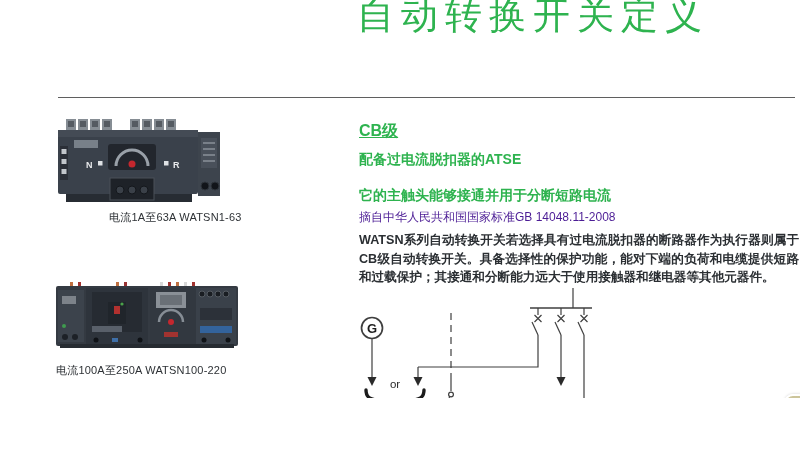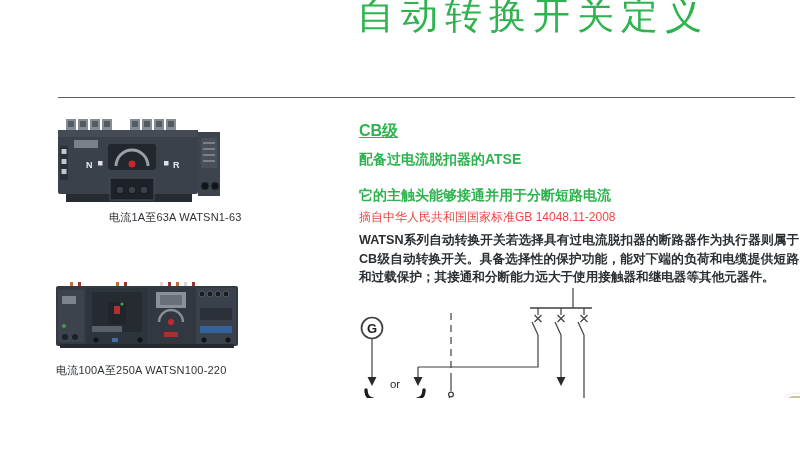--- a/index.html
+++ b/index.html
@@ -26,21 +26,21 @@
   .caption {
     position:absolute; font-size:11px; font-weight:500; color:#2e3236;
     white-space:nowrap; letter-spacing:0.2px;
   }
   .c1 { left:73px; top:210px;margin-left:36px; }
   .c2 { left:56px; top:363px; }
   .article { position:absolute; left:359px; }
   .grade      { top:121px; font-size:16px;  font-weight:bold; color:#2eb34f;text-decoration:underline; }
   .sub1       { top:151px; font-size:14px;  font-weight:bold; color:#2eb34f; }
   .sub2       { top:187px; font-size:14px;  font-weight:bold; color:#2eb34f; }
-  .source     { top:209px; font-size:12px;  font-weight:500;  color:#ef4444; }
+  .source     { top:209px; font-size:12px;  font-weight:500;  color:#4c1d95; }
   .paragraph  {
     top:231px; width:440px;
     font-size:12.6px; line-height:18.6px; font-weight:700; color:#2b2f33;
     text-align:justify;
   }
   .diagram { position:absolute; left:358px; top:288px; }
   .float-widget {
     position:absolute; left:784px; top:394px; width:30px; height:52px;
     border-radius:9px; border:2px solid #ffffff;
     background:linear-gradient(180deg,#cbc49a 0%,#d9d3ae 45%,#efebd6 100%);

